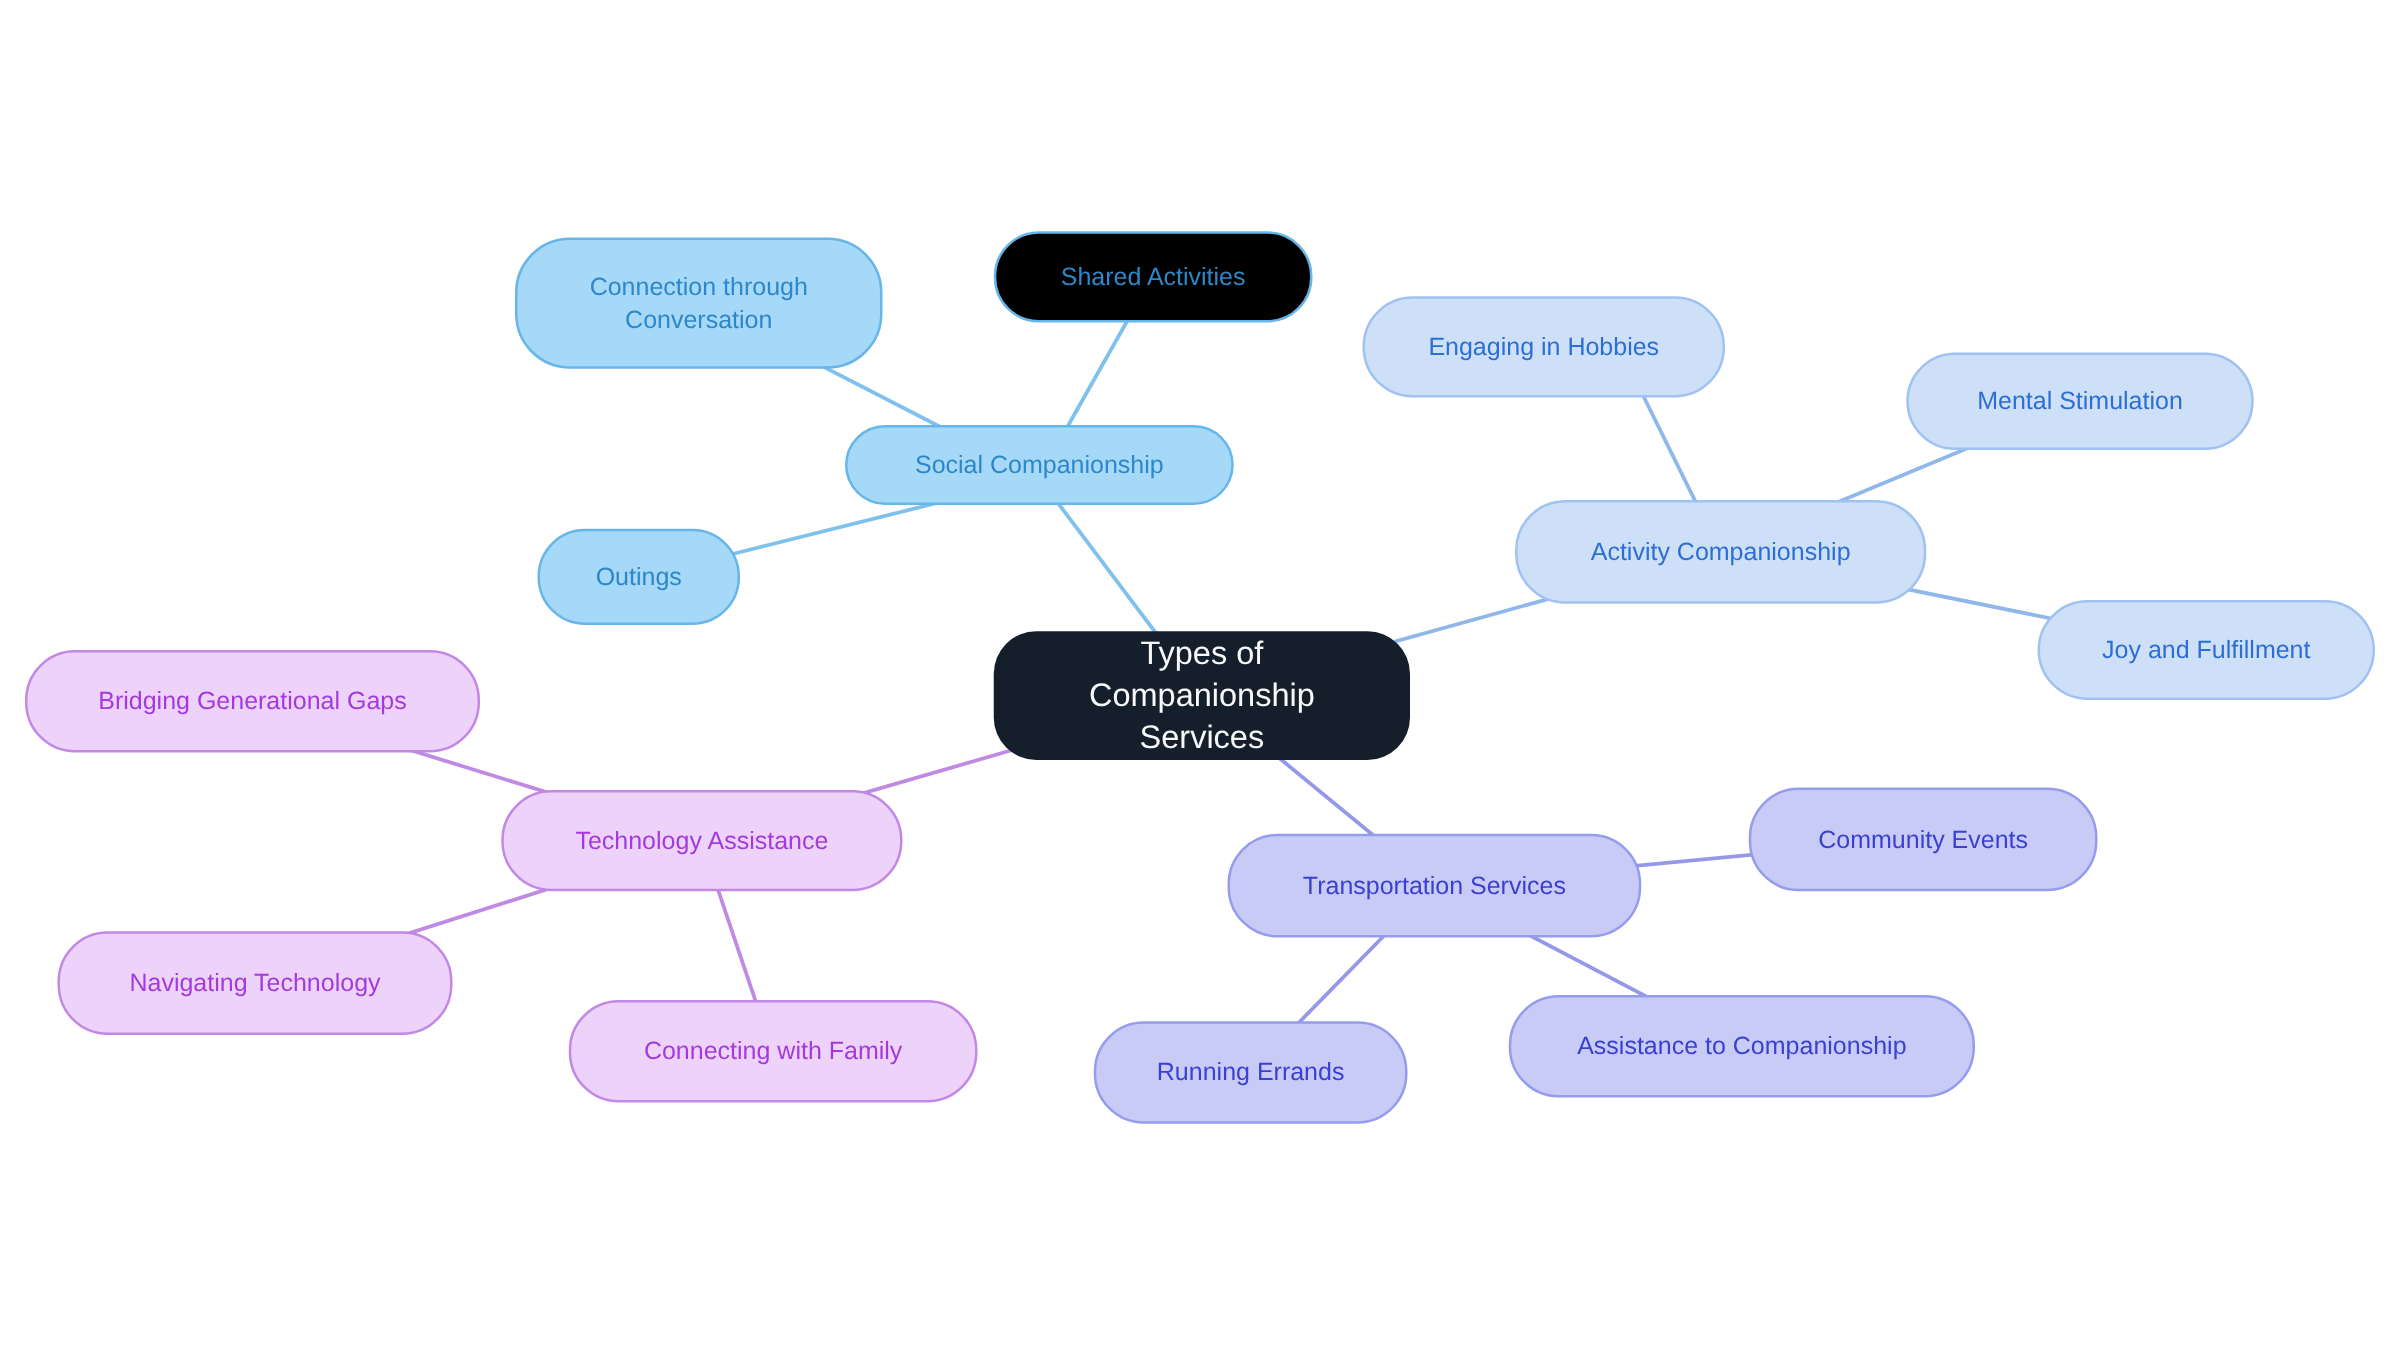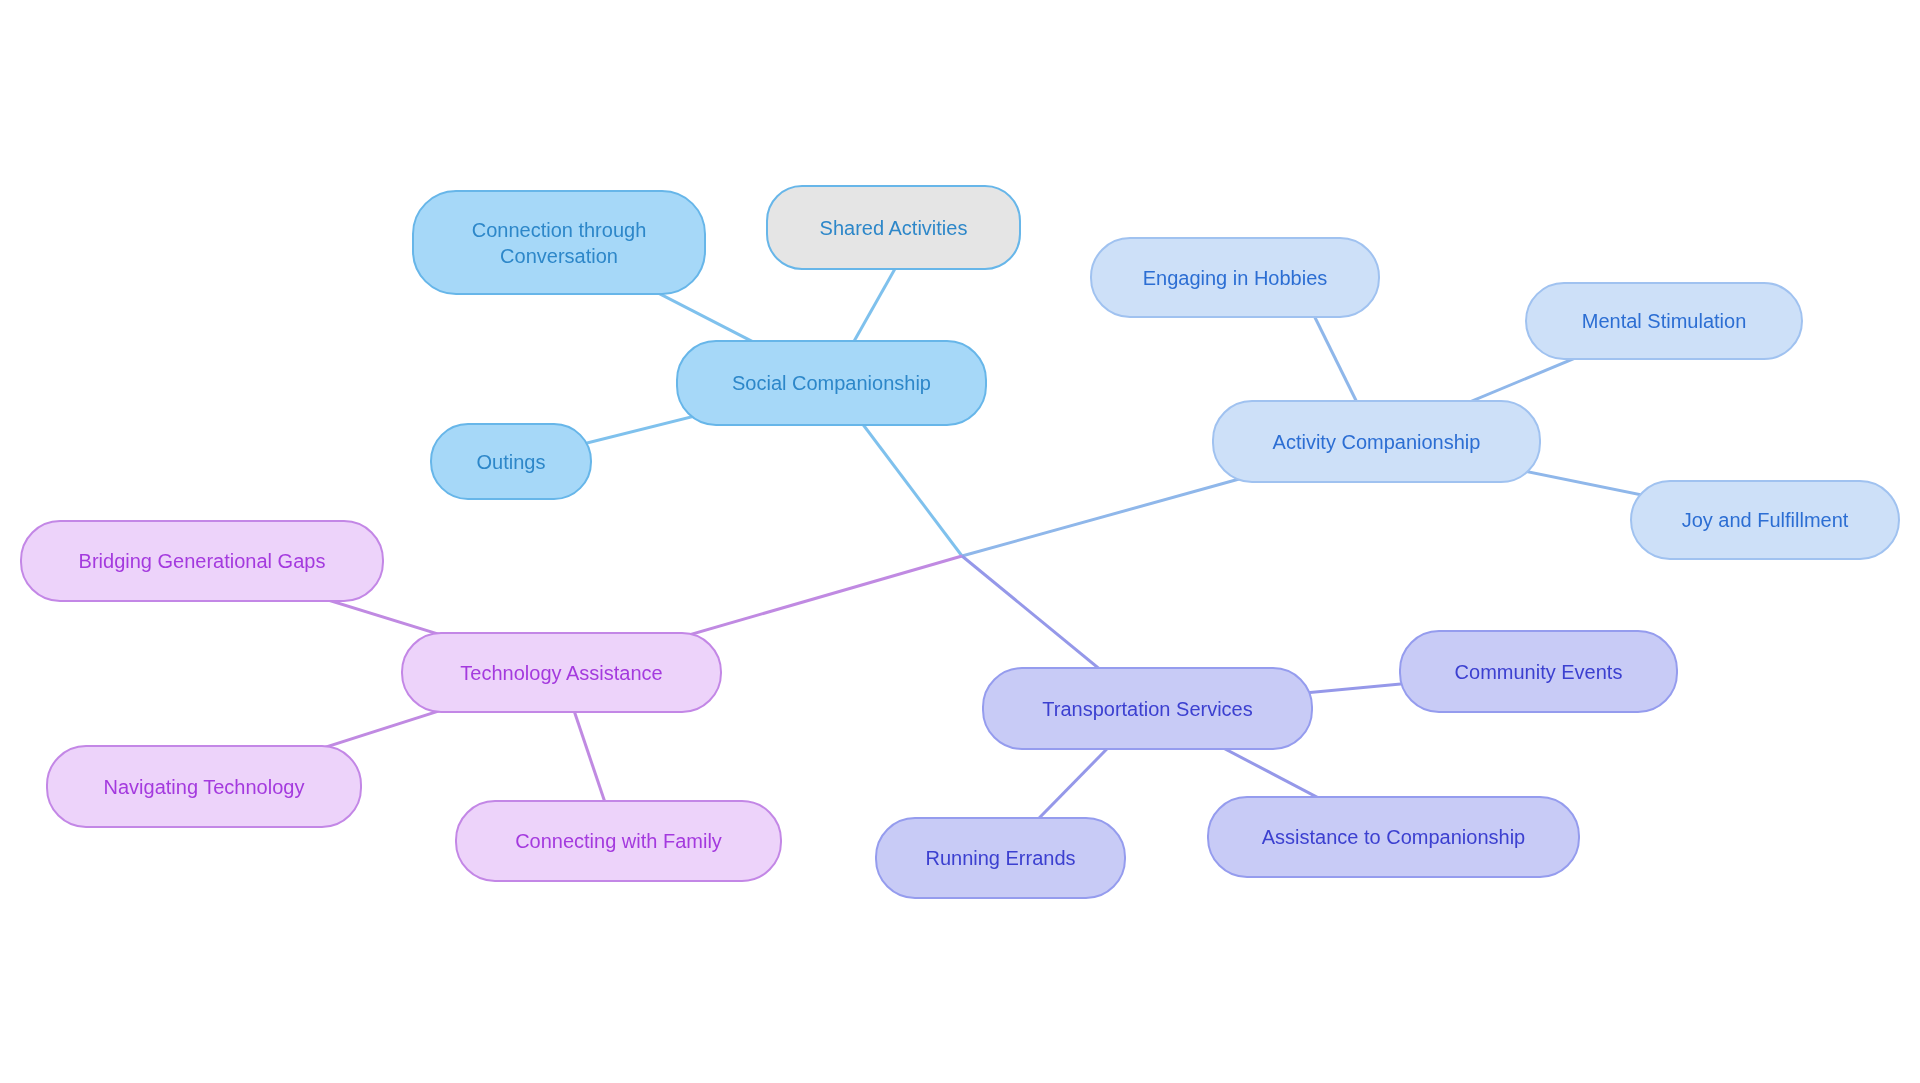--- a/index.html
+++ b/index.html
@@ -67,24 +67,25 @@
 
     <line x1="561" y1="672" x2="202" y2="561" stroke-width="3" stroke="#c08ae2"></line>
     <line x1="561" y1="672" x2="204" y2="786" stroke-width="3" stroke="#c08ae2"></line>
     <line x1="561" y1="672" x2="618" y2="841" stroke-width="3" stroke="#c08ae2"></line>
 
     <line x1="1147" y1="708" x2="1538" y2="671" stroke-width="3" stroke="#9598e9"></line>
     <line x1="1147" y1="708" x2="1000" y2="858" stroke-width="3" stroke="#9598e9"></line>
     <line x1="1147" y1="708" x2="1393" y2="837" stroke-width="3" stroke="#9598e9"></line>
   </svg>
 
+  <div class="node root" style="left: 795px; top: 505px; width: 333px; height: 103px; background-color: rgb(21, 31, 43); color: rgb(247, 248, 249);">Types of Companionship Services</div>
 
-  <div class="node" style="left: 676px; top: 340px; width: 311px; height: 86px; background-color: rgb(166, 216, 248); border-color: rgb(103, 182, 233); color: rgb(45, 135, 201); text-align: right;">Social Companionship</div>
+  <div class="node" style="left: 676px; top: 340px; width: 311px; height: 64px; background-color: rgb(166, 216, 248); border-color: rgb(103, 182, 233); color: rgb(45, 135, 201); text-align: right;">Social Companionship</div>
   <div class="node" style="left: 412px; top: 190px; width: 294px; height: 105px; border-radius: 44px; background-color: rgb(166, 216, 248); border-color: rgb(103, 182, 233); color: rgb(45, 135, 201);">Connection through Conversation</div>
-  <div class="node" style="left: 766px; top: 185px; width: 255px; height: 85px; border-radius: 36px; background-color: #e5e5e5; border-color: rgb(103, 182, 233); color: rgb(45, 135, 201);">Shared Activities</div>
+  <div class="node" style="left: 795px; top: 185px; width: 255px; height: 73px; border-radius: 36px; background-color: #000000; border-color: rgb(103, 182, 233); color: rgb(45, 135, 201);">Shared Activities</div>
   <div class="node" style="left: 430px; top: 423px; width: 162px; height: 77px; border-radius: 38px; background-color: rgb(166, 216, 248); border-color: rgb(103, 182, 233); color: rgb(45, 135, 201);">Outings</div>
 
   <div class="node" style="left: 1212px; top: 400px; width: 329px; height: 83px; background-color: rgb(205, 224, 248); border-color: rgb(160, 194, 240); color: rgb(44, 110, 211);">Activity Companionship</div>
   <div class="node" style="left: 1090px; top: 237px; width: 290px; height: 81px; background-color: rgb(205, 224, 248); border-color: rgb(160, 194, 240); color: rgb(44, 110, 211);">Engaging in Hobbies</div>
   <div class="node" style="left: 1525px; top: 282px; width: 278px; height: 78px; background-color: rgb(205, 224, 248); border-color: rgb(160, 194, 240); color: rgb(44, 110, 211);">Mental Stimulation</div>
   <div class="node" style="left: 1630px; top: 480px; width: 270px; height: 80px; background-color: rgb(205, 224, 248); border-color: rgb(160, 194, 240); color: rgb(44, 110, 211); text-align: right;">Joy and Fulfillment</div>
 
   <div class="node" style="left: 401px; top: 632px; width: 321px; height: 81px; background-color: rgb(237, 211, 250); border-color: rgb(195, 135, 230); color: rgb(164, 58, 222); text-align: center;">Technology Assistance</div>
   <div class="node" style="left: 20px; top: 520px; width: 364px; height: 82px; background-color: rgb(237, 211, 250); border-color: rgb(195, 135, 230); color: rgb(164, 58, 222);">Bridging Generational Gaps</div>
   <div class="node" style="left: 46px; top: 745px; width: 316px; height: 83px; background-color: rgb(237, 211, 250); border-color: rgb(195, 135, 230); color: rgb(164, 58, 222);">Navigating Technology</div>

